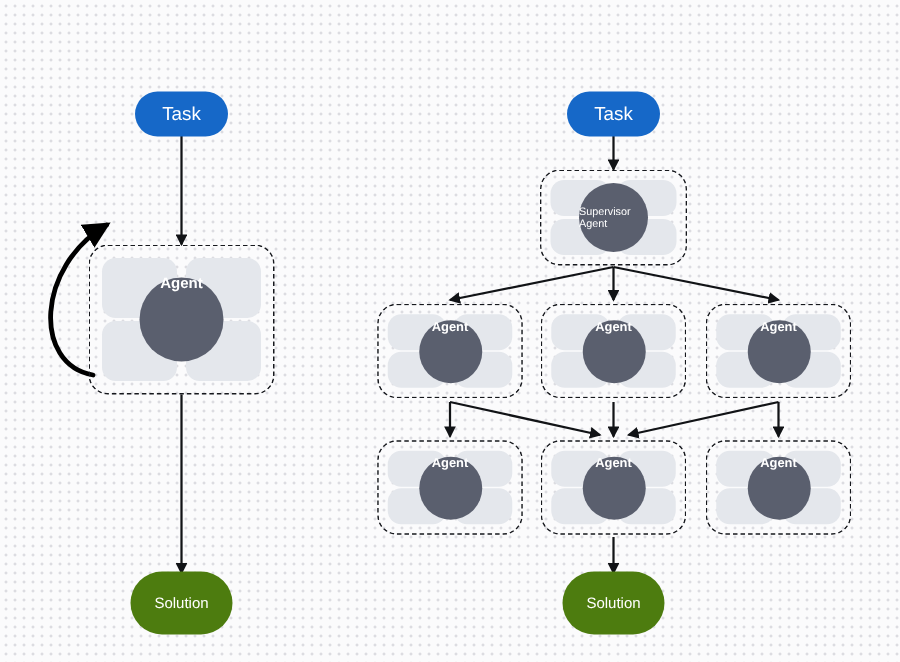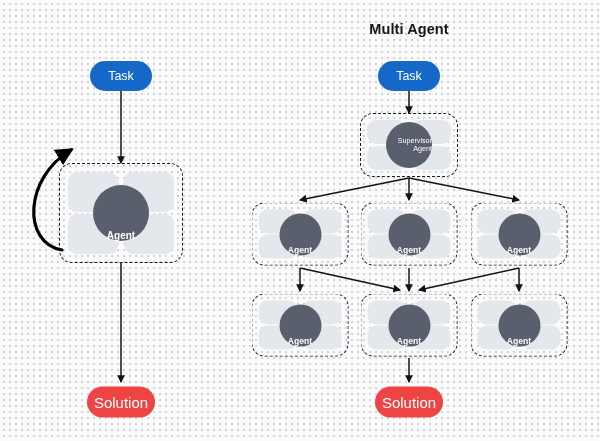--- a/index.html
+++ b/index.html
@@ -21,33 +21,33 @@
     letter-spacing:.1px;text-align:center;white-space:nowrap;
     transform:translateX(-50%);
   }
   
   .pill{
     position:absolute;transform:translate(-50%,-50%);
     display:flex;align-items:center;justify-content:center;
     border-radius:999px;color:#fff;font-size:12.5px;white-space:nowrap;
   }
   .pill.task{background:#1668c8;width:62px;height:30px;}
-  .pill.solution{background:#ef4444;width:68px;height:31px;font-size:15px;}
+  .pill.solution{background:#4d7c0f;width:68px;height:42px;font-size:10px;}
   
   .agent-box{
     position:absolute;transform:translate(-50%,-50%);
     border:1.8px dashed #16181d;border-radius:13px;
     background:transparent;
     box-sizing:border-box;
   }
   .quad{position:absolute;background:#e4e7ec;border-radius:9px;}
   .agent-core{
     position:absolute;left:50%;top:50%;transform:translate(-50%,-50%);
     border-radius:50%;background:#5a5f6e;color:#fff;
-    display:flex;align-items:flex-end;justify-content:center;
+    display:flex;align-items:flex-start;justify-content:center;
     text-align:center;line-height:1.05;font-weight:bold;
   }
   .agent-core.small{font-size:7.2px;font-weight:normal;}
 </style>
 </head>
 <body>
 
 <div id="stage">
 
   <svg id="edges">
@@ -72,21 +72,20 @@
 
     <line x1="300" y1="268" x2="300" y2="291" stroke="#111316" stroke-width="1.5" marker-end="url(#ah)"></line>
     <line x1="300" y1="268" x2="400" y2="290" stroke="#111316" stroke-width="1.5" marker-end="url(#ah)"></line>
     <line x1="409" y1="268" x2="409" y2="291" stroke="#111316" stroke-width="1.5" marker-end="url(#ah)"></line>
     <line x1="519" y1="268" x2="419" y2="290" stroke="#111316" stroke-width="1.5" marker-end="url(#ah)"></line>
     <line x1="519" y1="268" x2="519" y2="291" stroke="#111316" stroke-width="1.5" marker-end="url(#ah)"></line>
 
     <line x1="409" y1="358" x2="409" y2="382" stroke="#111316" stroke-width="1.5" marker-end="url(#ah)"></line>
   </svg>
 
-  <div class="panel-title" style="left:409px;top:21px;">Multi Agent</div>
 
   <div class="pill task" style="left:121px;top:76px;">Task</div>
 
   <div class="agent-box" style="left:121px;top:213px;width:124px;height:100px;">
     <div class="quad" style="left:8px;top:8px;width:50px;height:40px;"></div>
     <div class="quad" style="right:8px;top:8px;width:50px;height:40px;"></div>
     <div class="quad" style="left:8px;bottom:8px;width:50px;height:40px;"></div>
     <div class="quad" style="right:8px;bottom:8px;width:50px;height:40px;"></div>
     <div class="agent-core" style="width:56px;height:56px;font-size:10px;">Agent</div>
   </div>

